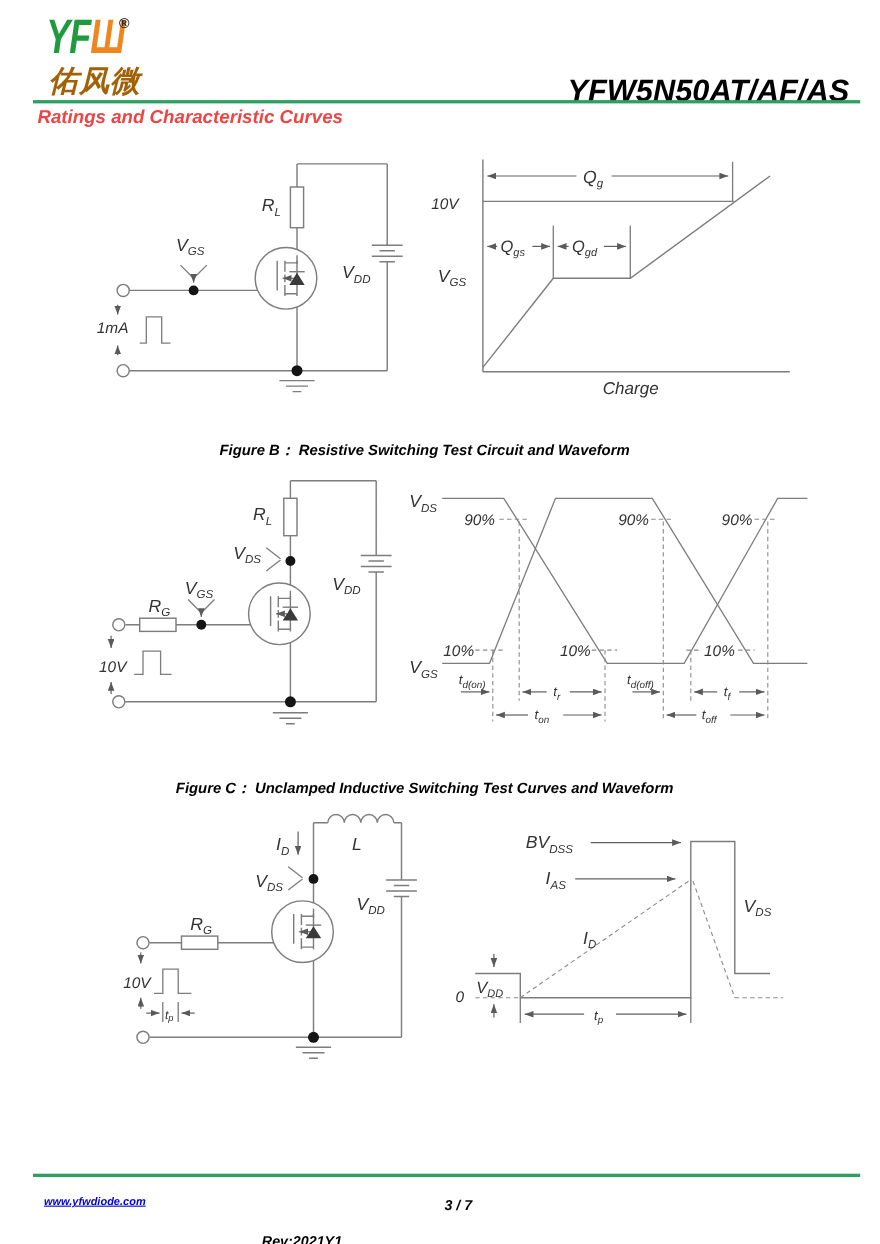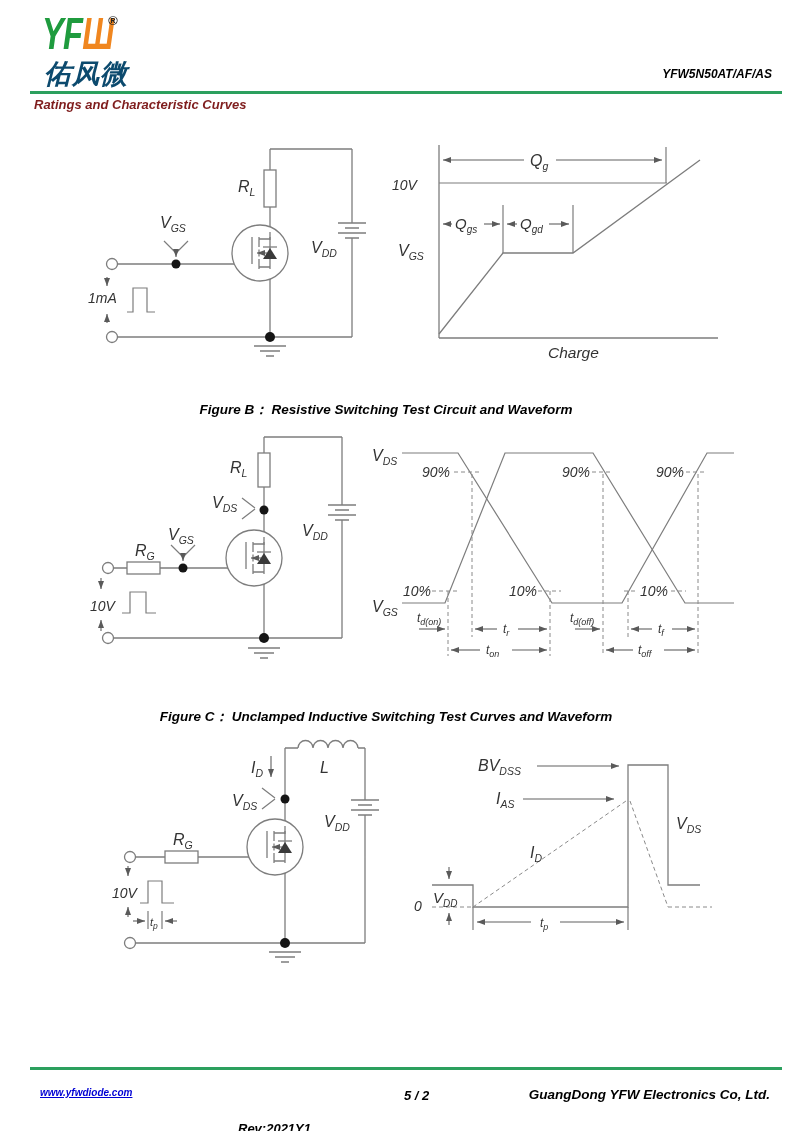--- a/index.html
+++ b/index.html
@@ -4,24 +4,24 @@
 <style>
   html,body{margin:0;padding:0;background:#e8e8e8;}
   .page{position:relative;width:800px;height:1131px;background:#ffffff;margin:0 auto;
         font-family:"Liberation Sans",sans-serif;overflow:hidden;font-style:italic;}
   
   .logo-en{position:absolute;left:42px;top:12px;font-size:44px;font-weight:bold;line-height:1;
            transform:scaleX(0.74);transform-origin:left top;letter-spacing:-1px;}
   .logo-en .g{color:#1f9b3e;}
   .logo-en .o{color:#f0861f;}
   .logo-reg{position:absolute;left:108px;top:13px;font-size:13px;color:#222;font-weight:bold;}
-  .logo-cn{position:absolute;left:44px;top:56px;font-size:27px;font-weight:bold;color:#0c4a6e;letter-spacing:1px;}
-  .part-number{position:absolute;right:28px;top:67px;font-size:12px;font-weight:bold;color:#000;}
+  .logo-cn{position:absolute;left:44px;top:56px;font-size:27px;font-weight:bold;color:#a16207;letter-spacing:1px;}
+  .part-number{position:absolute;right:28px;top:67px;font-size:28px;font-weight:bold;color:#000;}
   .hrule{position:absolute;left:30px;top:91px;width:752px;height:3px;background:#2ca05e;}
-  .section-title{position:absolute;left:34px;top:97px;font-size:13px;font-weight:bold;color:#7f1d1d;}
+  .section-title{position:absolute;left:34px;top:97px;font-size:17px;font-weight:bold;color:#ef4444;}
   
   .caption{position:absolute;left:0;width:772px;text-align:center;font-size:13.5px;font-weight:bold;color:#000;}
   .cap-b{top:401px;}
   .cap-c{top:708px;}
   
   .frule{position:absolute;left:30px;top:1067px;width:752px;height:3px;background:#2ca05e;}
   .f-link{position:absolute;left:40px;top:1087px;font-size:10px;font-weight:bold;color:#0000d4;text-decoration:underline;}
   .f-rev{position:absolute;left:238px;top:1088px;font-size:13px;font-weight:bold;color:#000;margin-top:33px;}
   .f-page{position:absolute;left:404px;top:1088px;font-size:13px;font-weight:bold;color:#000;}
   .f-co{position:absolute;right:30px;top:1087px;font-size:13.5px;font-weight:bold;color:#000;}
@@ -297,16 +297,15 @@
     <g>
       <line class="dim" x1="477" y1="922" x2="531" y2="922" marker-start="url(#arr)"></line>
       <line class="dim" x1="560" y1="922" x2="624" y2="922" marker-end="url(#arr)"></line>
       <text class="sm" x="540" y="927"><tspan>t</tspan><tspan class="sub" dy="3">p</tspan></text>
     </g>
   </svg>
 
   <div class="frule"></div>
   <a class="f-link" href="#">www.yfwdiode.com</a>
   <div class="f-rev">Rev:2021Y1</div>
-  <div class="f-page">5 / 2</div>
-  <div class="f-co">GuangDong YFW Electronics Co, Ltd.</div>
+  <div class="f-page">3 / 7</div>
 
 </div>
 
 </body></html>

